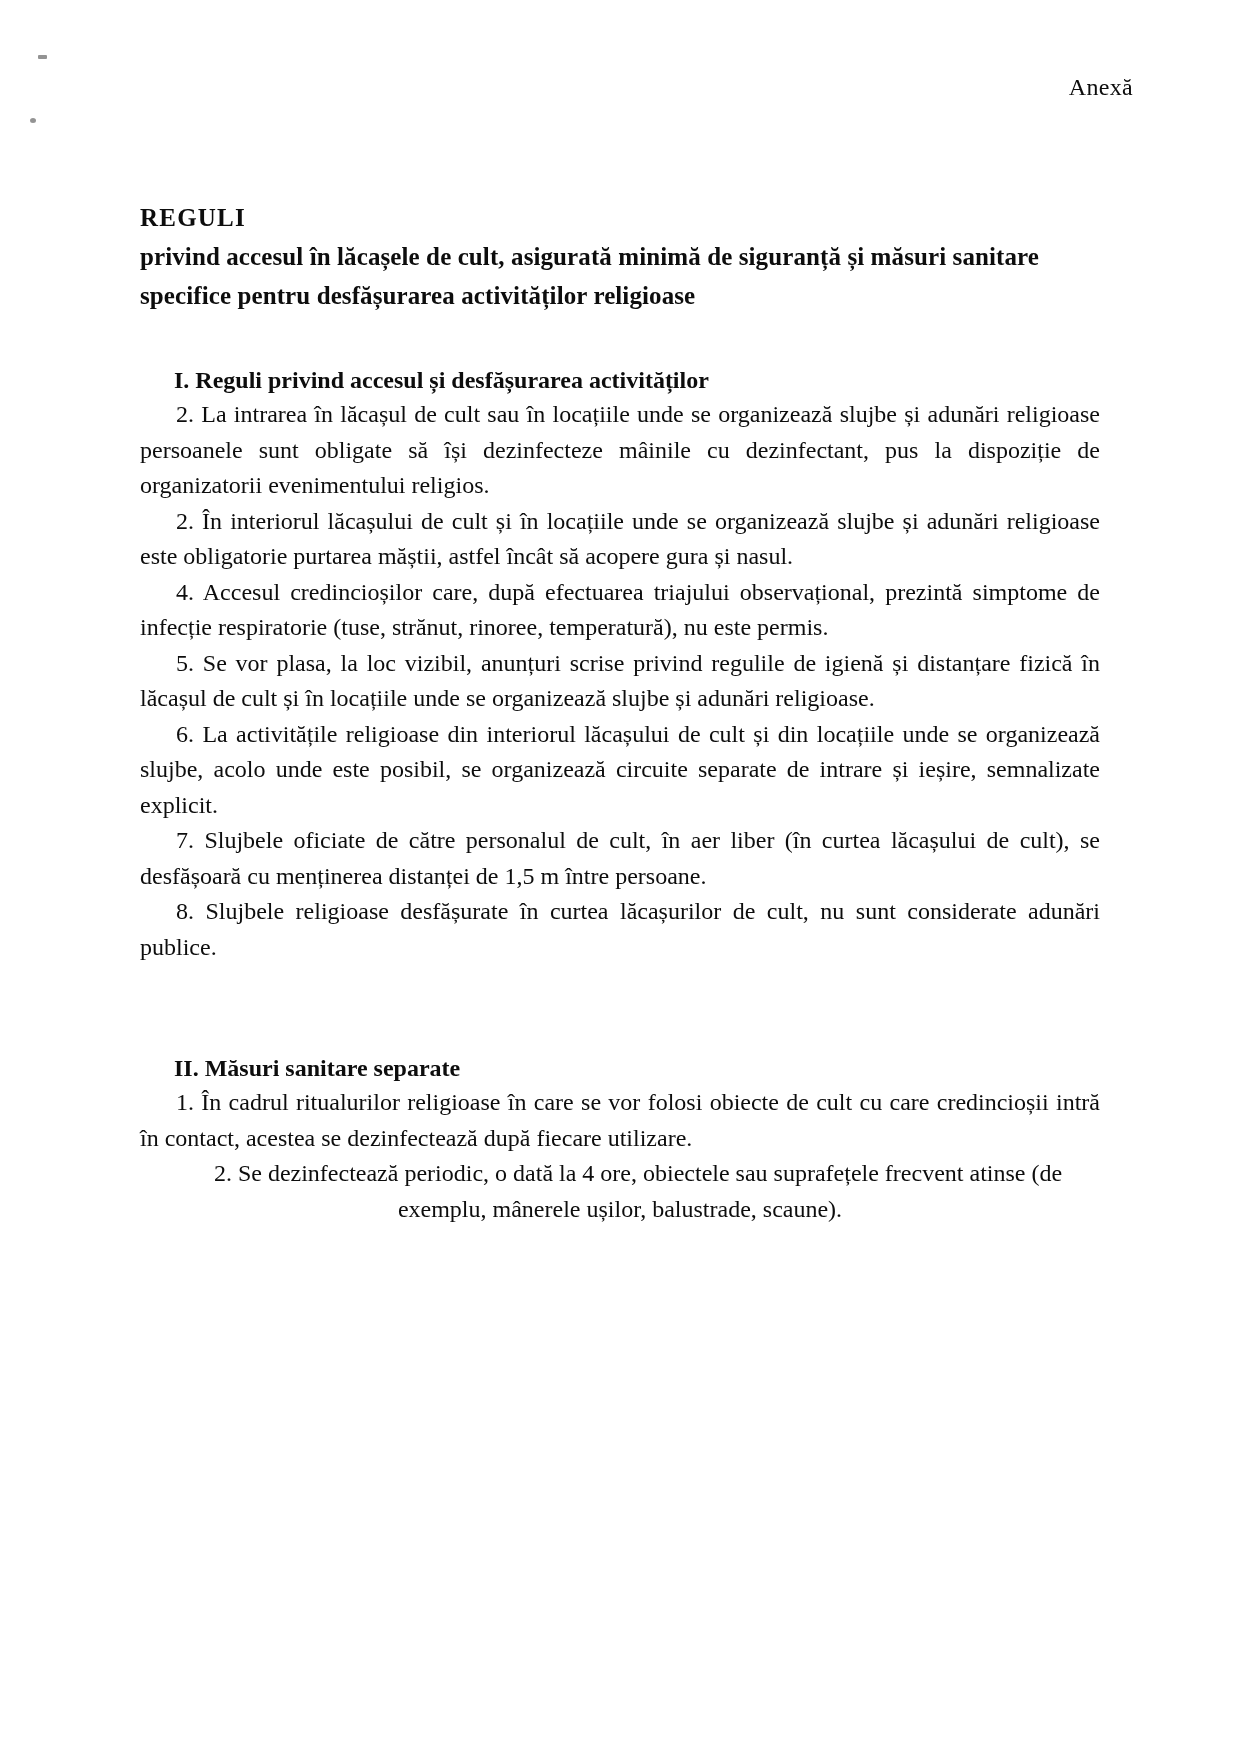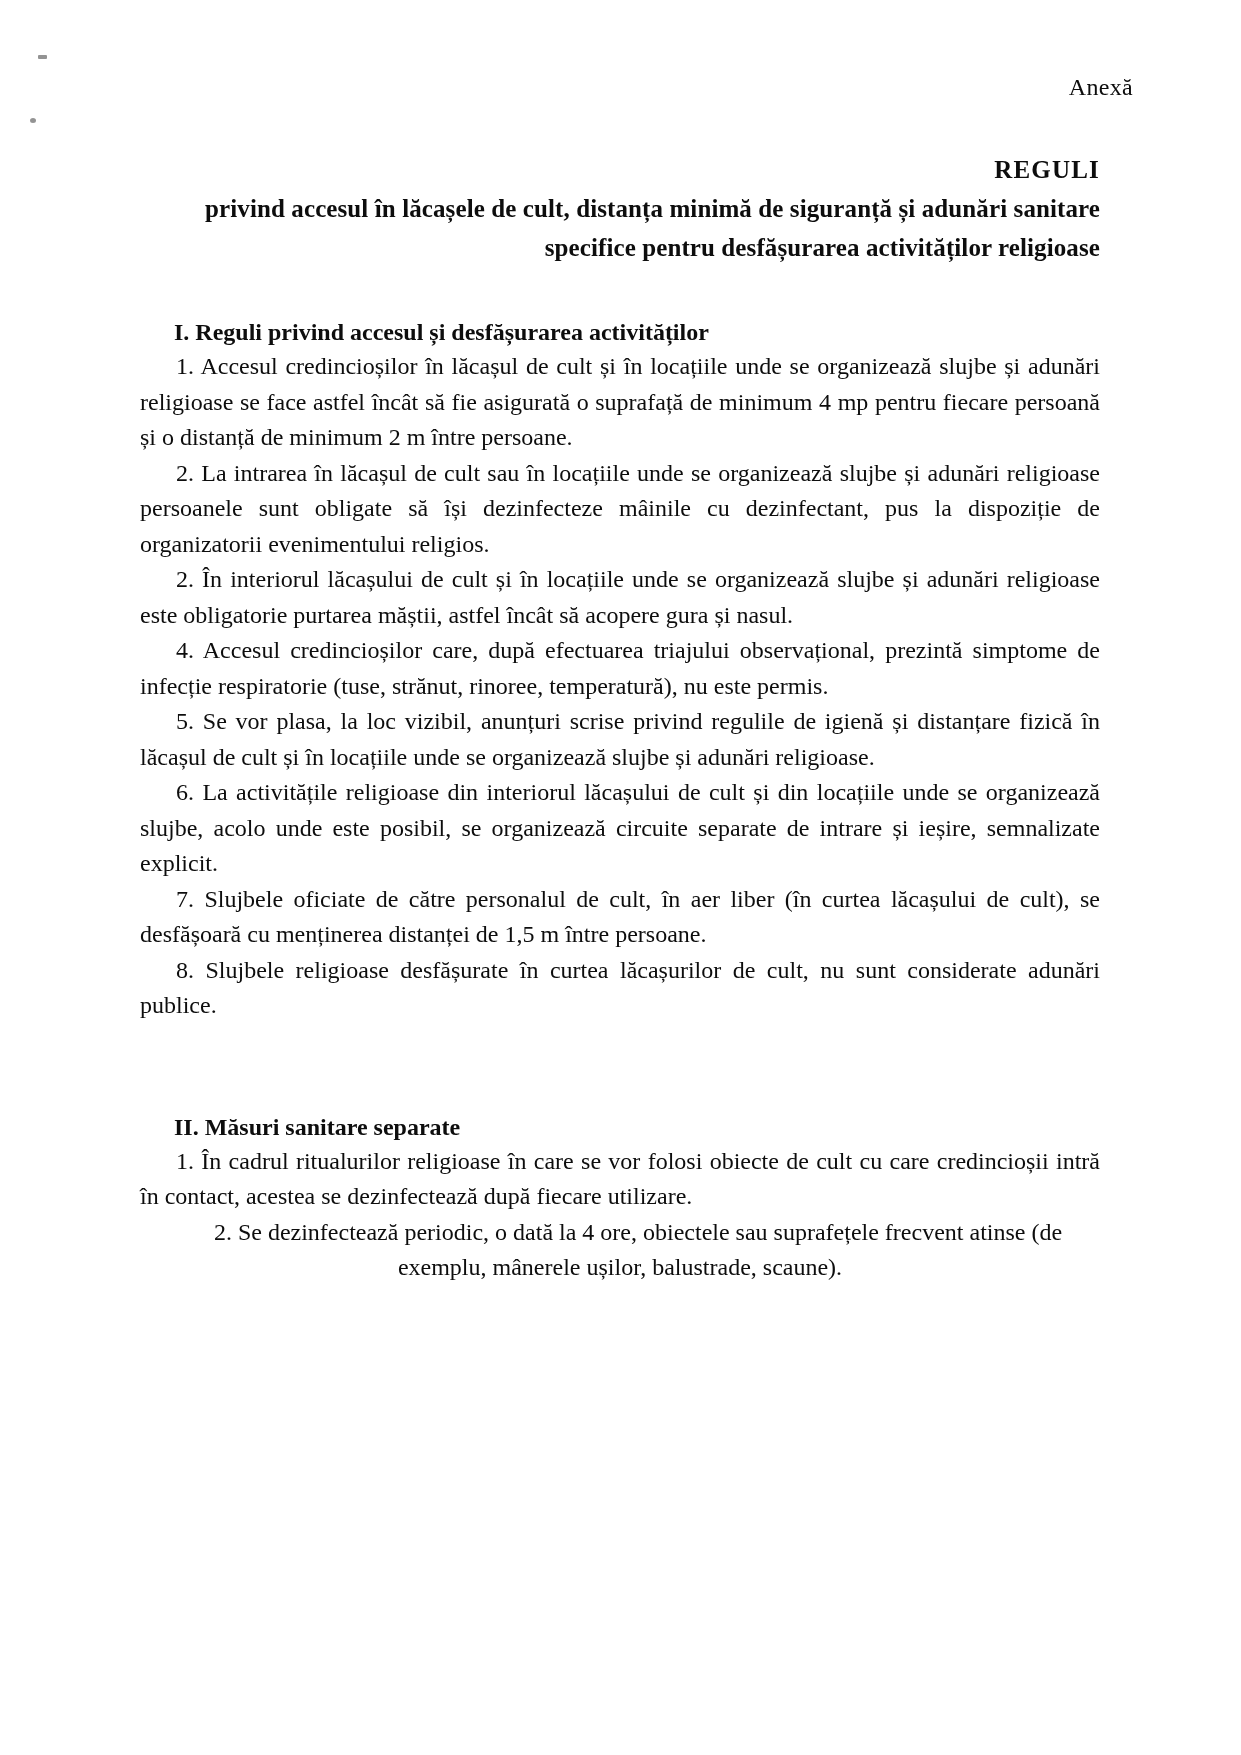--- a/index.html
+++ b/index.html
@@ -40,25 +40,26 @@
   }
 
   .content {
     position: absolute;
     left: 140px;
     top: 150px;
     width: 960px;
   }
 
   .doc-title {
-    text-align: right;
+    text-align: left;
     font-weight: bold;
     font-size: 25px;
     line-height: 39px;
     letter-spacing: .1px;
+    margin-top: 48px;
   }
   .doc-title .t1 { display: block; letter-spacing: 1.2px; }
   .doc-title .t2 { display: block; }
   .doc-title .t3 { display: block; }
 
   .section {
     margin-top: 48px;
   }
   .section.second {
     margin-top: 86px;
@@ -87,27 +88,26 @@
 
   <span class="speck speck-a"></span>
   <span class="speck speck-b"></span>
 
   <div class="anexa">Anexă</div>
 
   <div class="content">
 
     <div class="doc-title">
       <span class="t1">REGULI</span>
-      <span class="t2">privind accesul în lăcașele de cult, distanța minimă de siguranță și adunări sanitare</span>
+      <span class="t2">privind accesul în lăcașele de cult, asigurată minimă de siguranță și măsuri sanitare</span>
       <span class="t3">specifice pentru desfășurarea activităților religioase</span>
     </div>
 
     <div class="section">
       <div class="section-heading">I. Reguli privind accesul și desfășurarea activităților</div>
-      <p class="para">1. Accesul credincioșilor în lăcașul de cult și în locațiile unde se organizează slujbe și adunări religioase se face astfel încât să fie asigurată o suprafață de minimum 4 mp pentru fiecare persoană și o distanță de minimum 2 m între persoane.</p>
       <p class="para">2. La intrarea în lăcașul de cult sau în locațiile unde se organizează slujbe și adunări religioase persoanele sunt obligate să își dezinfecteze mâinile cu dezinfectant, pus la dispoziție de organizatorii evenimentului religios.</p>
       <p class="para">2. În interiorul lăcașului de cult și în locațiile unde se organizează slujbe și adunări religioase este obligatorie purtarea măștii, astfel încât să acopere gura și nasul.</p>
       <p class="para">4. Accesul credincioșilor care, după efectuarea triajului observațional, prezintă simptome de infecție respiratorie (tuse, strănut, rinoree, temperatură), nu este permis.</p>
       <p class="para">5. Se vor plasa, la loc vizibil, anunțuri scrise privind regulile de igienă și distanțare fizică în lăcașul de cult și în locațiile unde se organizează slujbe și adunări religioase.</p>
       <p class="para">6. La activitățile religioase din interiorul lăcașului de cult și din locațiile unde se organizează slujbe, acolo unde este posibil, se organizează circuite separate de intrare și ieșire, semnalizate explicit.</p>
       <p class="para">7. Slujbele oficiate de către personalul de cult, în aer liber (în curtea lăcașului de cult), se desfășoară cu menținerea distanței de 1,5 m între persoane.</p>
       <p class="para">8. Slujbele religioase desfășurate în curtea lăcașurilor de cult, nu sunt considerate adunări publice.</p>
     </div>
 
     <div class="section second">

